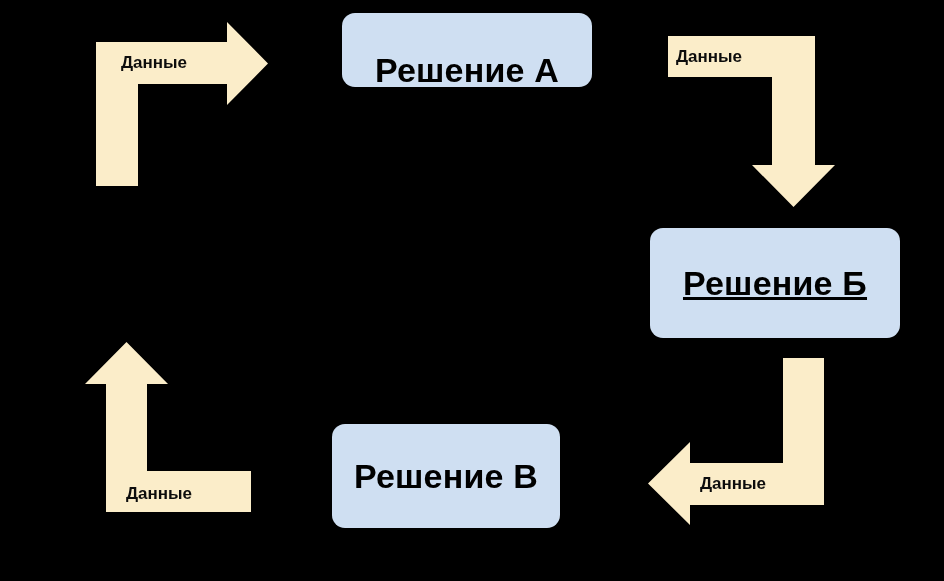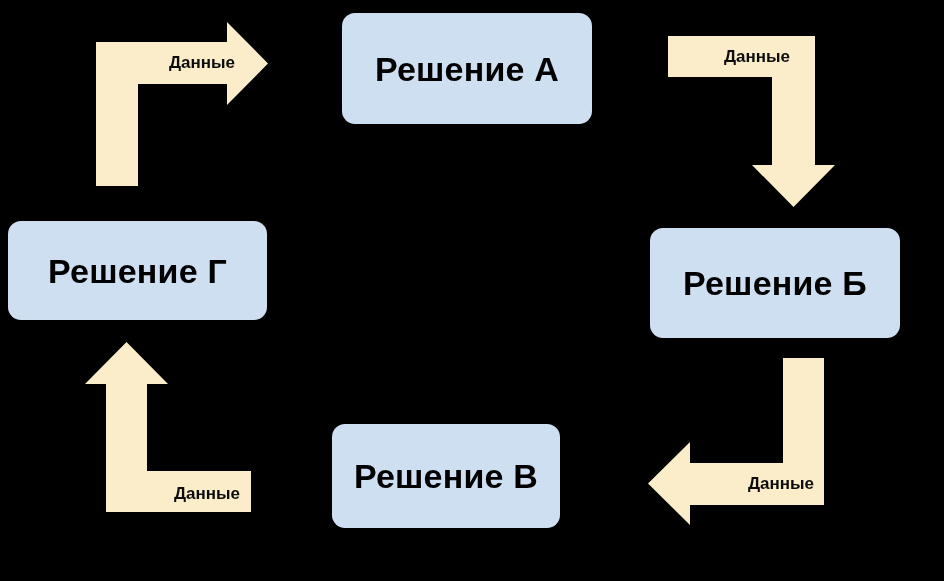--- a/index.html
+++ b/index.html
@@ -37,54 +37,50 @@
     height: 581px;
     overflow: visible;
   }
   .edge-label {
     position: absolute;
     color: #0d0d0d;
     font-weight: bold;
     font-size: 17px;
     line-height: 1;
     white-space: nowrap;
-    margin-left: 48px;
   }
 </style>
 </head>
 <body>
 
 <div id="canvas">
 
   <svg class="arrow-svg" viewBox="0 0 944 581" xmlns="http://www.w3.org/2000/svg">
 
     <polygon fill="#fbedc9" points="96,186 96,42 227,42 227,22 268,63.5 227,105 227,84 138,84 138,186"></polygon>
 
     <polygon fill="#fbedc9" points="668,36 815,36 815,165 835,165 793.5,207 752,165 772,165 772,77 668,77"></polygon>
 
     <polygon fill="#fbedc9" points="783,358 824,358 824,505 690,505 690,525 648,483.5 690,442 690,463 783,463"></polygon>
 
     <polygon fill="#fbedc9" points="251,512 106,512 106,384 85,384 126.5,342 168,384 147,384 147,471 251,471"></polygon>
   </svg>
 
-  <div class="node" style="left:342px; top:13px; width:250px; height:111px;">
+  <div class="node" style="left:342px; top:13px; width:250px; height:74px;align-items:flex-end;">
     <span>Решение А</span>
   </div>
 
-  <div class="node" style="left:650px; top:228px; width:250px; height:110px;">
+  <div class="node" style="left:650px; top:228px; width:250px; height:110px;text-decoration:underline;">
     <span>Решение Б</span>
   </div>
 
   <div class="node" style="left:332px; top:424px; width:228px; height:104px;">
     <span>Решение В</span>
   </div>
 
-  <div class="node" style="left:8px; top:221px; width:259px; height:99px;">
-    <span>Решение Г</span>
-  </div>
 
   <div class="edge-label" style="left:121px; top:54px;">Данные</div>
 
   <div class="edge-label" style="left:676px; top:48px;">Данные</div>
 
   <div class="edge-label" style="left:700px; top:475px;">Данные</div>
 
   <div class="edge-label" style="left:126px; top:485px;">Данные</div>
 
 </div>

